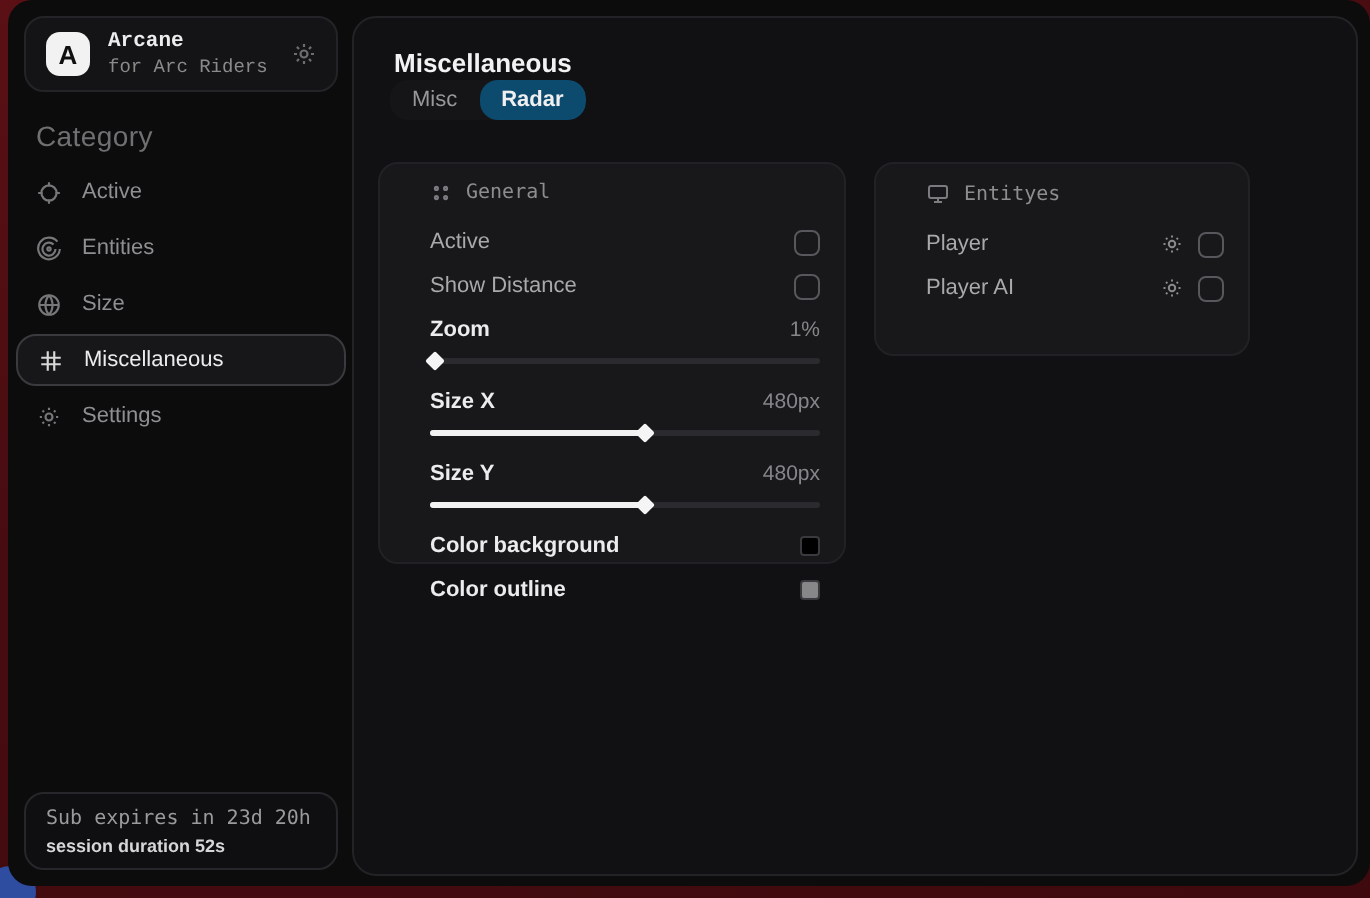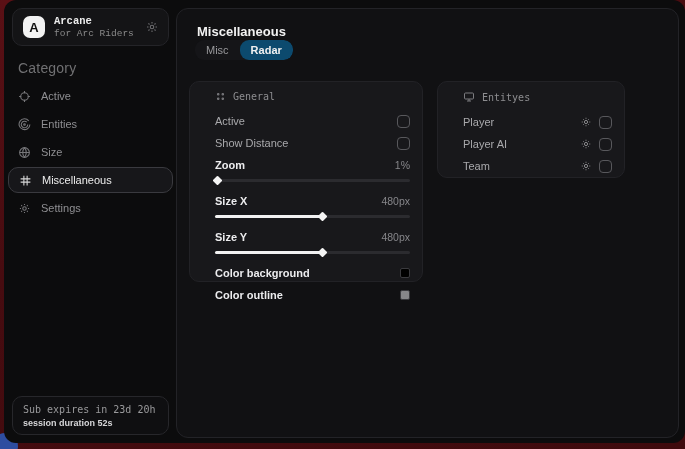--- a/index.html
+++ b/index.html
@@ -282,28 +282,16 @@
           <span class="gear-mini">
             <svg width="12" height="12" viewBox="0 0 24 24" fill="none" stroke="currentColor" stroke-width="2">
               <circle cx="12" cy="12" r="3.2"></circle>
               <path d="M12 3.5v2M12 18.5v2M3.5 12h2M18.5 12h2M6 6l1.4 1.4M16.6 16.6L18 18M18 6l-1.4 1.4M7.4 16.6L6 18"></path>
             </svg>
           </span>
           <span class="checkbox"></span>
         </span>
       </div>
 
-      <div class="row">
-        <span class="row-label">Team</span>
-        <span class="right-group">
-          <span class="gear-mini">
-            <svg width="12" height="12" viewBox="0 0 24 24" fill="none" stroke="currentColor" stroke-width="2">
-              <circle cx="12" cy="12" r="3.2"></circle>
-              <path d="M12 3.5v2M12 18.5v2M3.5 12h2M18.5 12h2M6 6l1.4 1.4M16.6 16.6L18 18M18 6l-1.4 1.4M7.4 16.6L6 18"></path>
-            </svg>
-          </span>
-          <span class="checkbox"></span>
-        </span>
-      </div>
     </div>
 
   </div>
 </div>
 
 </body></html>

